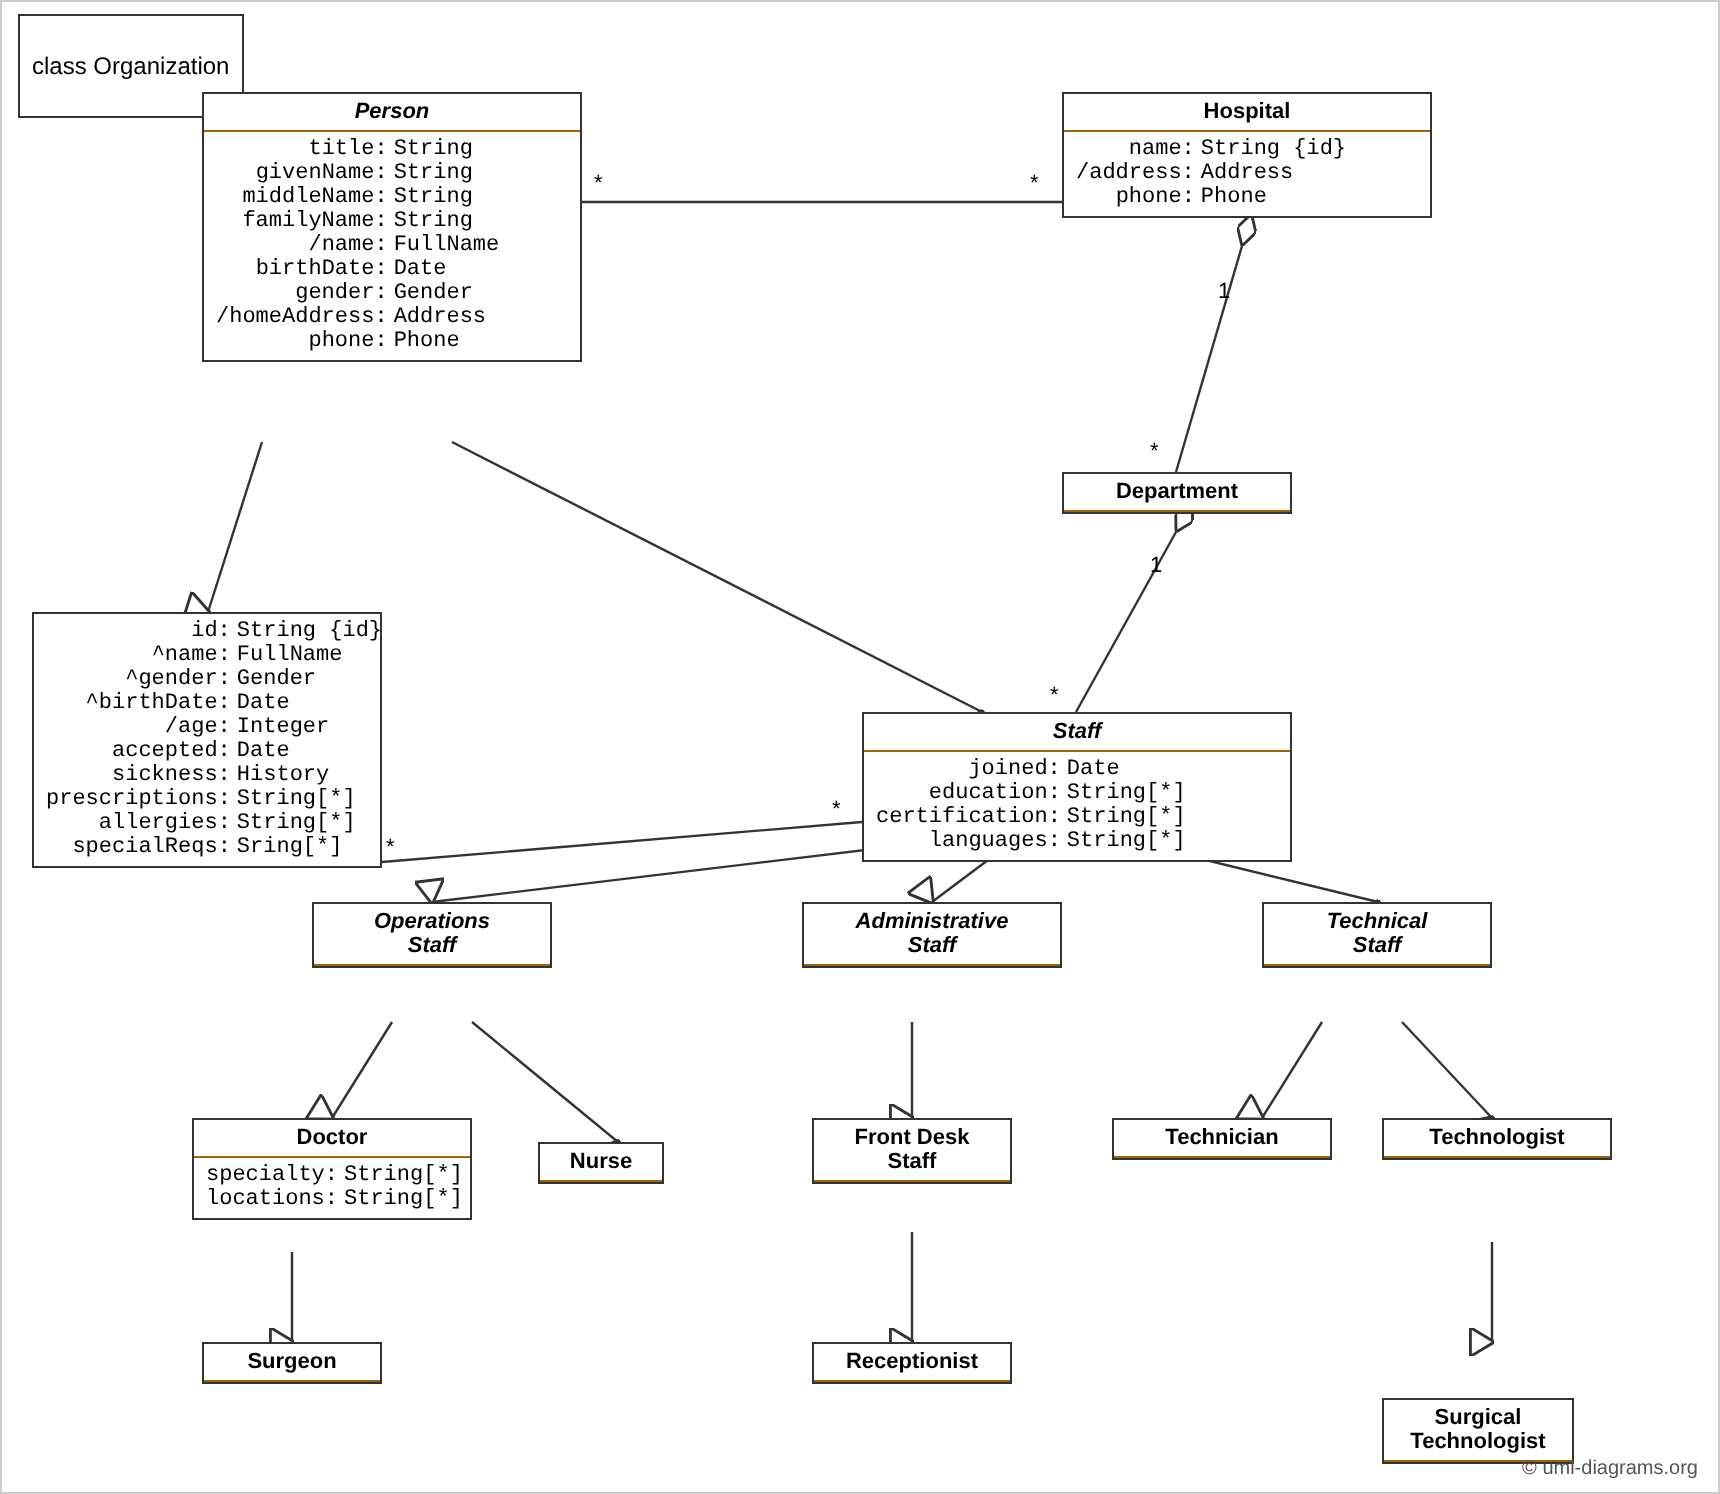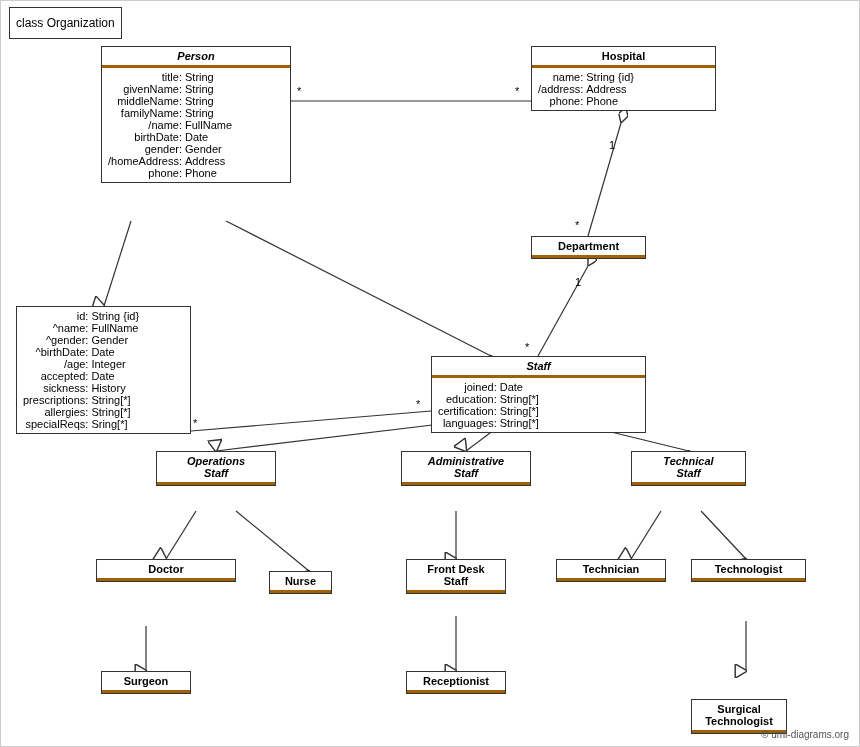--- a/index.html
+++ b/index.html
@@ -17,39 +17,40 @@
       height: 747px;
       position: relative;
       border: 1px solid #ccc;
     }
     .diagram-title {
       position: absolute;
       top: 6px;
       left: 8px;
       border: 1px solid #333;
       background: #fff;
-      padding: 8px 6px;
+      padding: 18px 6px;
       font-size: 12px;
     }
     .uml-box {
       position: absolute;
       background: #fff;
       border: 1px solid #333;
     }
     .uml-box .box-title {
       text-align: center;
-      border-bottom: 3px solid #a16207;
+      border-bottom: 1px solid #a16207;
       padding: 3px 6px;
       font-weight: bold;
     }
     .uml-box .box-title.italic {
       font-style: italic;
     }
     .uml-box .box-body {
       padding: 3px 6px;
+      font-family: Liberation Mono, monospace;
     }
     .uml-box .box-body table {
       border-collapse: collapse;
     }
     .uml-box .box-body td {
       padding: 0 3px 0 0;
       vertical-align: top;
       white-space: nowrap;
     }
     .uml-box .box-body td.attr-name {
@@ -295,20 +296,34 @@
   </div>
 
   <div class="uml-box" style="left:630px;top:450px;width:115px;">
     <div class="box-title italic">
       <em>Technical<br>Staff</em>
     </div>
   </div>
 
   <div class="uml-box" style="left:95px;top:558px;width:140px;">
     <div class="box-title">Doctor</div>
+    <div class="box-body">
+      <table>
+        <tbody>
+            <tr>
+              <td class="attr-name">specialty:</td>
+              <td>String[*]</td>
+            </tr>
+        <tr>
+              <td class="attr-name">locations:</td>
+              <td>String[*]</td>
+            </tr>
+      </tbody>
+        </table>
+    </div>
   </div>
 
   <div class="uml-box" style="left:268px;top:570px;width:63px;">
     <div class="box-title">Nurse</div>
   </div>
 
   <div class="uml-box" style="left:405px;top:558px;width:100px;">
     <div class="box-title">Front Desk<br>Staff</div>
   </div>
 

